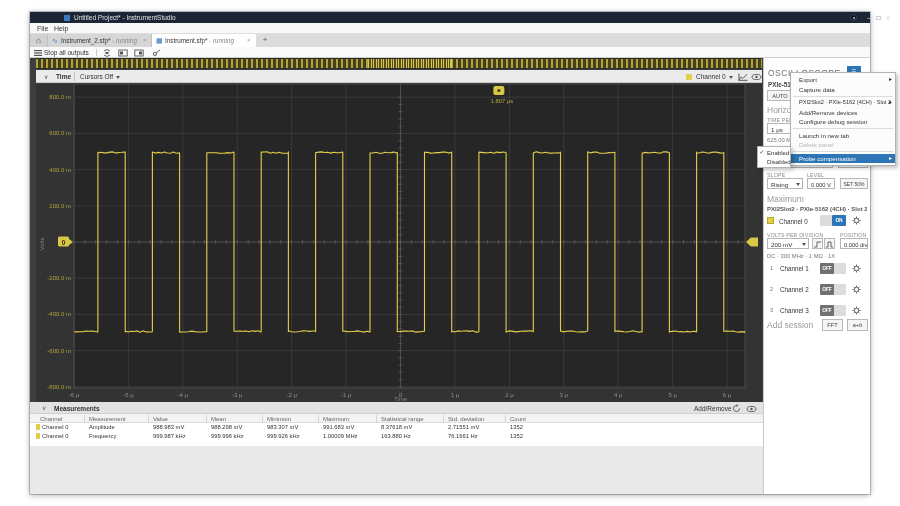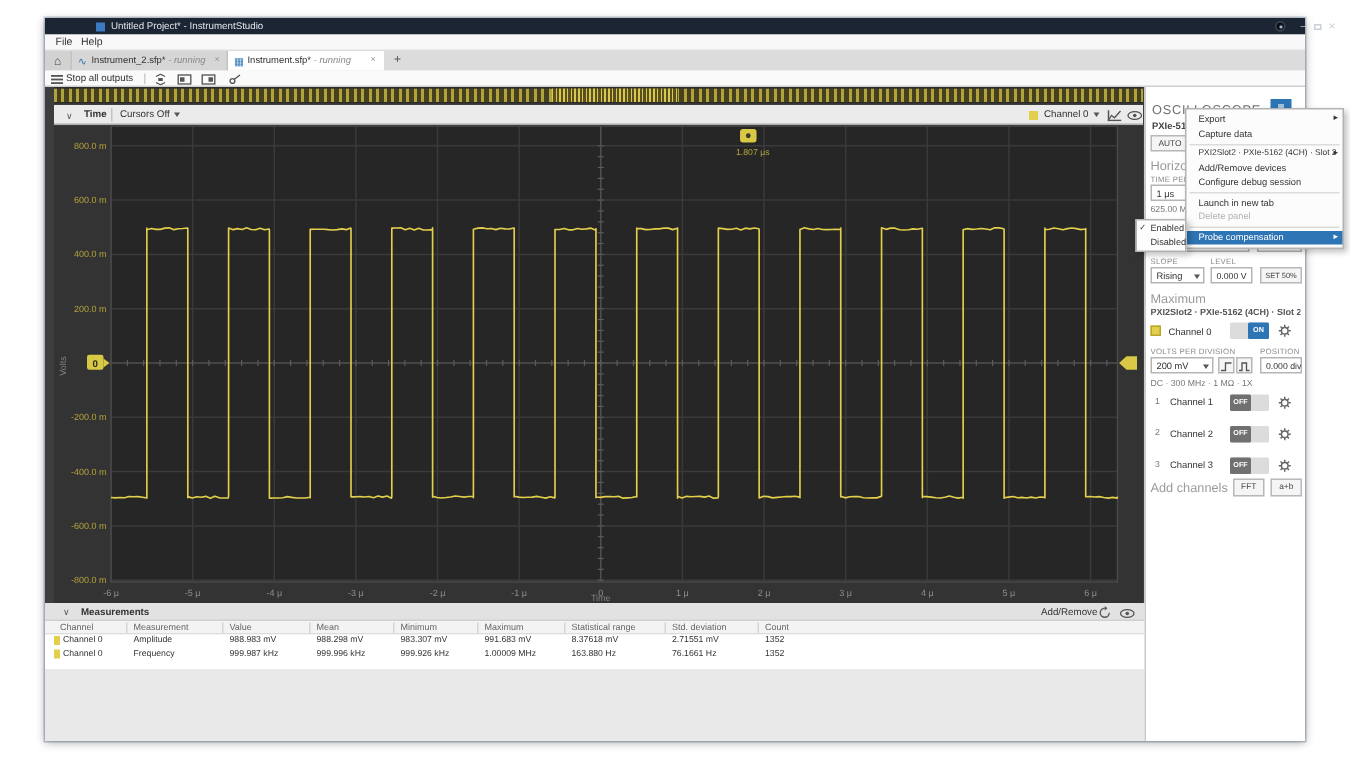--- a/index.html
+++ b/index.html
@@ -531,21 +531,21 @@
           <path d="M0.5 4.5 H2"></path>
           <path d="M7 4.5 H8.5"></path>
           <path d="M1.7 1.7 L2.8 2.8"></path>
           <path d="M6.2 6.2 L7.3 7.3"></path>
           <path d="M7.3 1.7 L6.2 2.8"></path>
           <path d="M2.8 6.2 L1.7 7.3"></path>
         </g>
       </svg>
     </div>
 
-  <span class="abs rp-h1" style="left:767px; top:320px;">Add channels</span>
+  <span class="abs rp-h1" style="left:767px; top:320px;">Add session</span>
   <span class="abs btn" style="left:822px; top:319px; width:21px; height:12px; line-height:11px;">FFT</span>
   <span class="abs btn" style="left:847px; top:319px; width:21px; height:12px; line-height:11px;">a+b</span>
 
   <div class="abs cmenu" id="cmenu">
       <div class="cmi"><span>Export</span><span class="arr">▸</span></div>
       <div class="cmi"><span>Capture data</span></div>
       <div class="cmsep"></div>
       <div class="cmi" style="font-size: 5.6px;"><span>PXI2Slot2 · PXIe-5162 (4CH) · Slot 2</span><span class="arr">▸</span></div>
       <div class="cmi"><span>Add/Remove devices</span></div>
       <div class="cmi"><span>Configure debug session</span></div>

